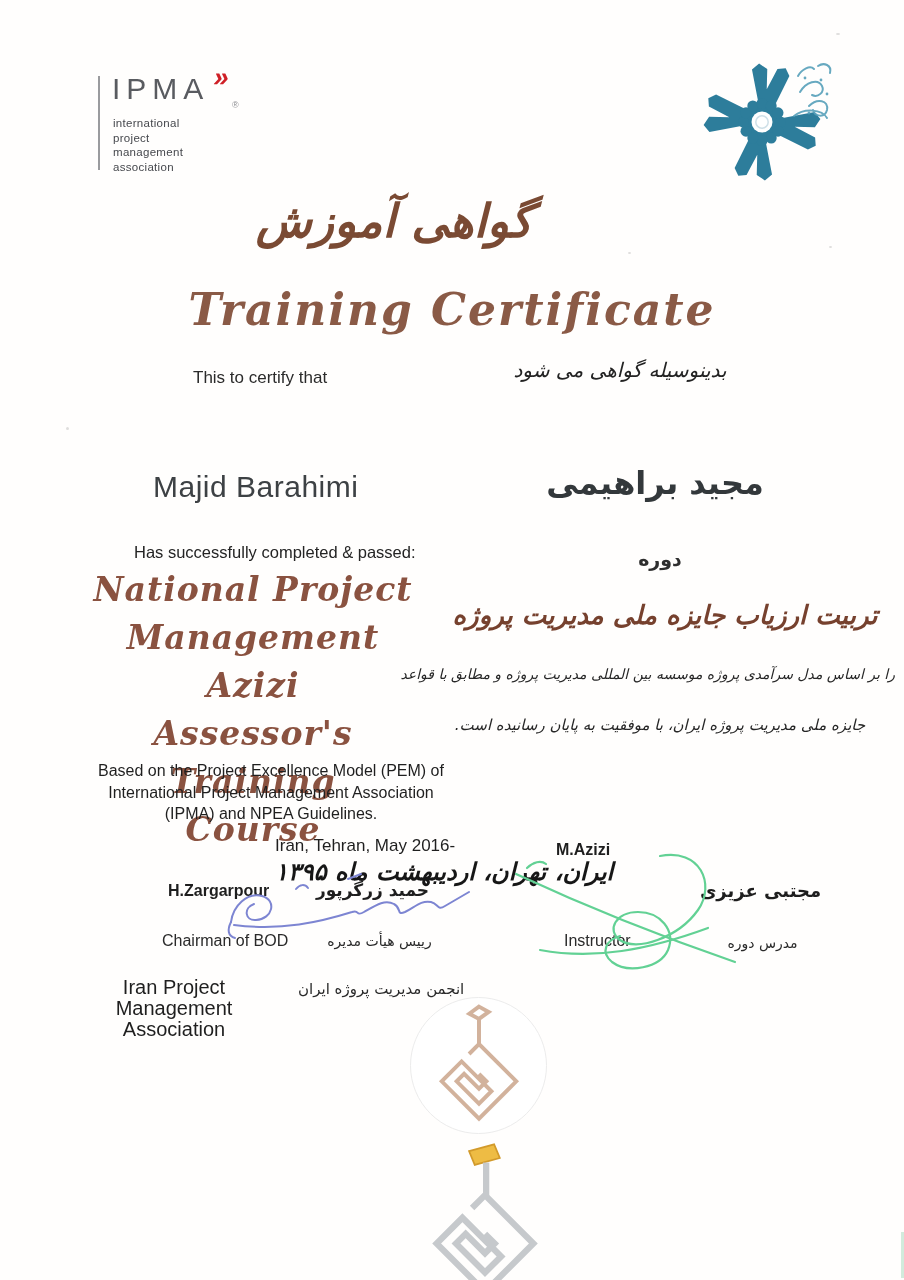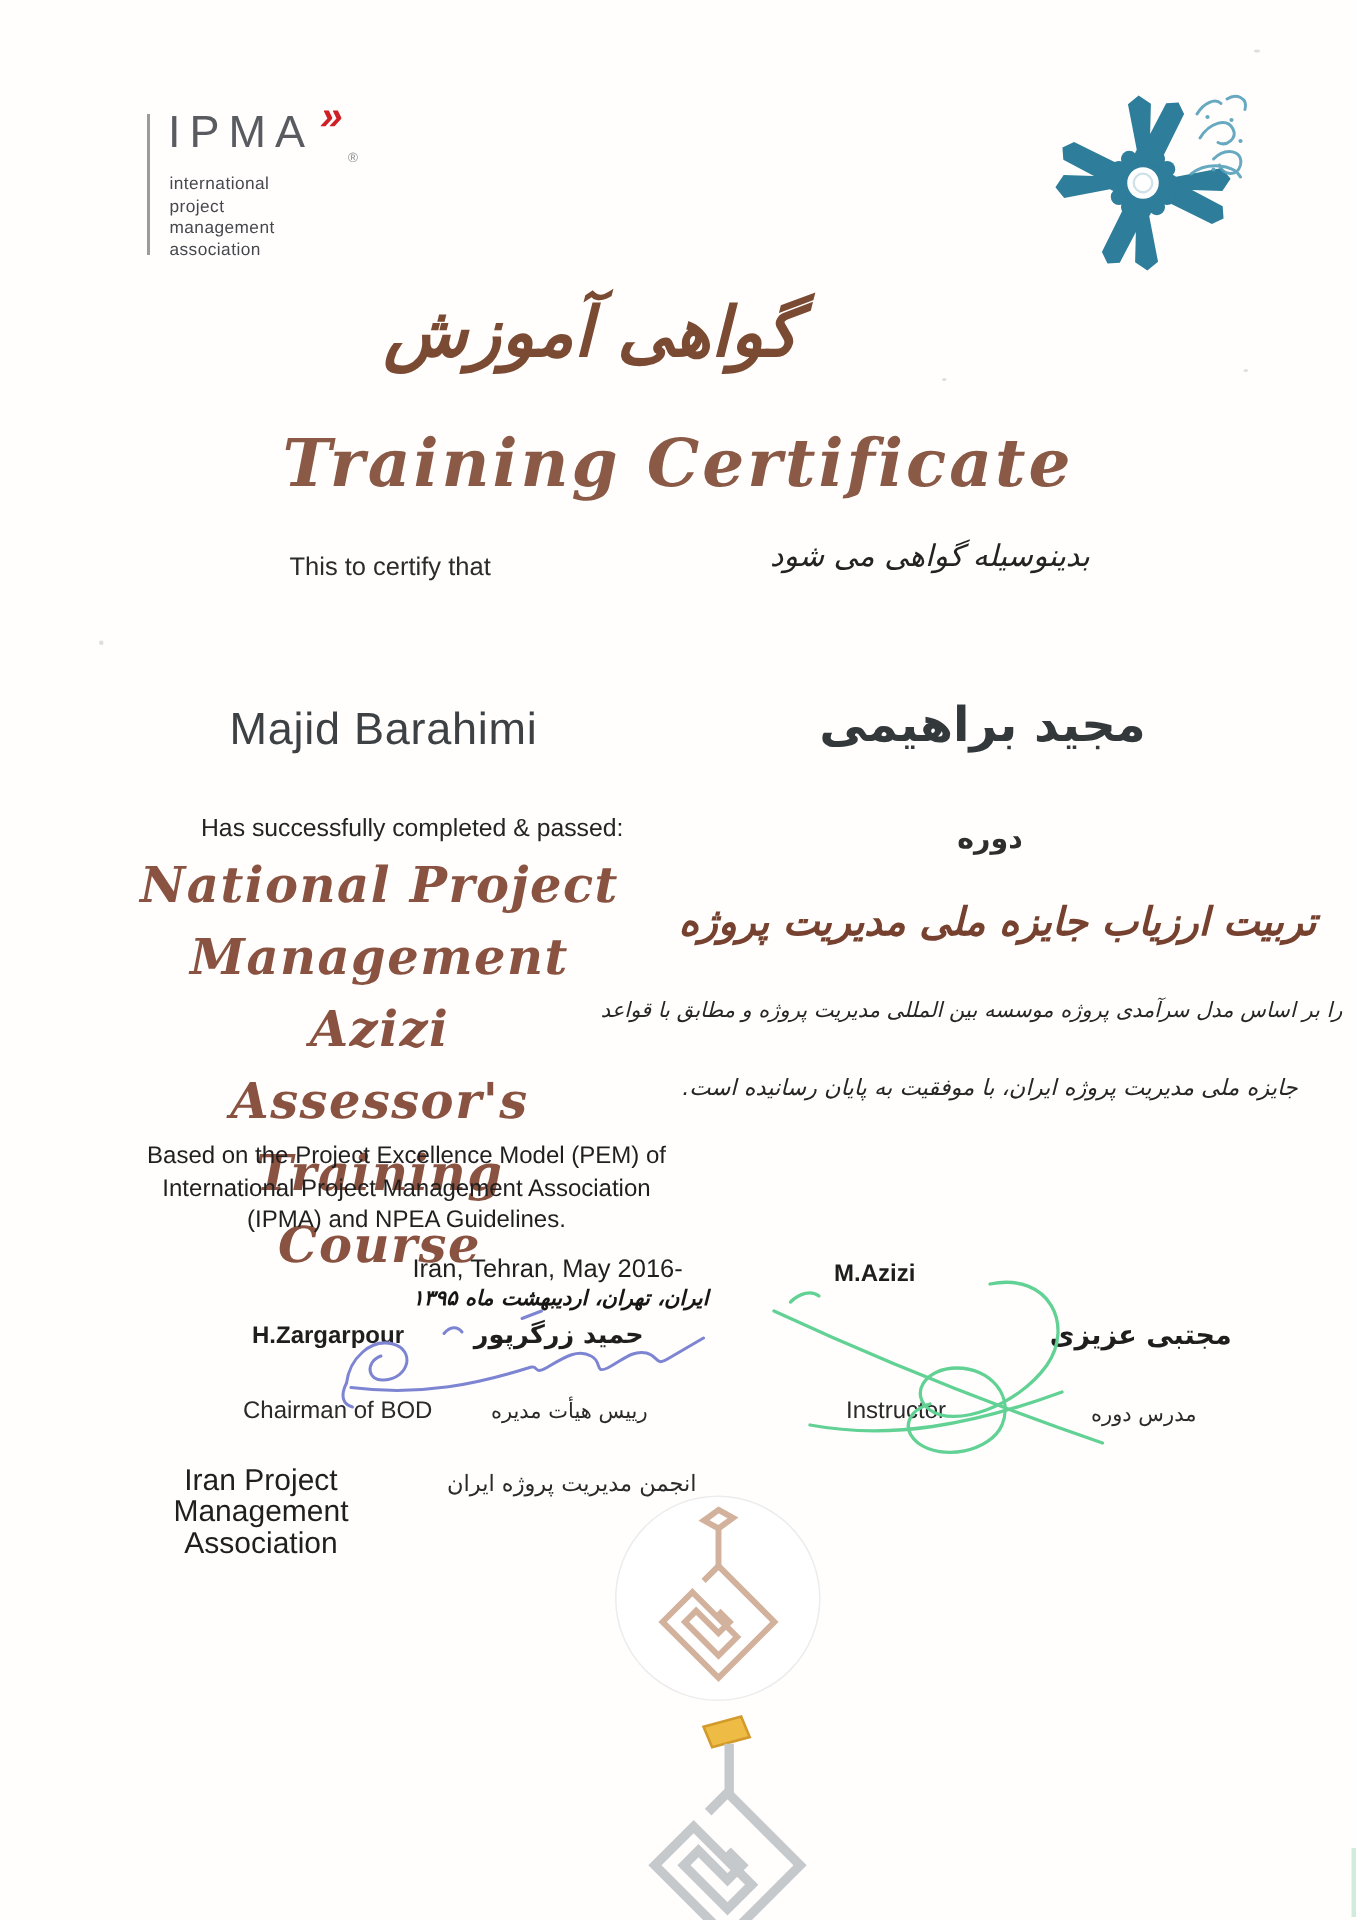--- a/index.html
+++ b/index.html
@@ -44,21 +44,21 @@
     font-family:"DejaVu Sans",sans-serif;font-size:26px;font-weight:700;font-style:italic;color:#76412e;}
   .course-fa-l2{left:420px;top:666px;width:475px;text-align:center;direction:rtl;white-space:nowrap;
     font-family:"DejaVu Sans",sans-serif;font-size:14px;font-style:italic;color:#262626;}
   .course-fa-l3{left:430px;top:716px;width:460px;text-align:center;direction:rtl;white-space:nowrap;
     font-family:"DejaVu Sans",sans-serif;font-size:15px;font-style:italic;color:#262626;}
 
   .basis{left:85px;top:760px;width:372px;text-align:center;font-size:16px;line-height:21.5px;color:#1f1f1f;}
 
   .date-row{left:275px;top:836px;display:flex;align-items:baseline;gap:2px;flex-direction:column;}
   .date-en{font-size:17px;color:#1f1f1f;}
-  .date-fa{direction:rtl;font-family:"DejaVu Sans",sans-serif;font-size:14px;font-weight:700;font-style:italic;color:#161616;}
+  .date-fa{direction:rtl;font-family:"DejaVu Sans",sans-serif;font-size:24px;font-weight:700;font-style:italic;color:#161616;}
 
   .sig-name{font-size:16px;font-weight:700;color:#1e1e1e;}
   .sig-title{font-size:16px;color:#2a2a2a;}
   .fa-txt{direction:rtl;font-family:"DejaVu Sans",sans-serif;}
   .issuer-en{left:88px;top:977px;width:172px;text-align:center;font-size:20px;line-height:21px;color:#1f1f1f;}
   .issuer-fa{left:298px;top:980px;font-size:15px;color:#2a2a2a;}
 
   .watermark{left:410px;top:997px;width:135px;height:135px;border:1px solid #ececec;border-radius:50%;
     display:flex;align-items:center;justify-content:center;background:#fff;}
 

